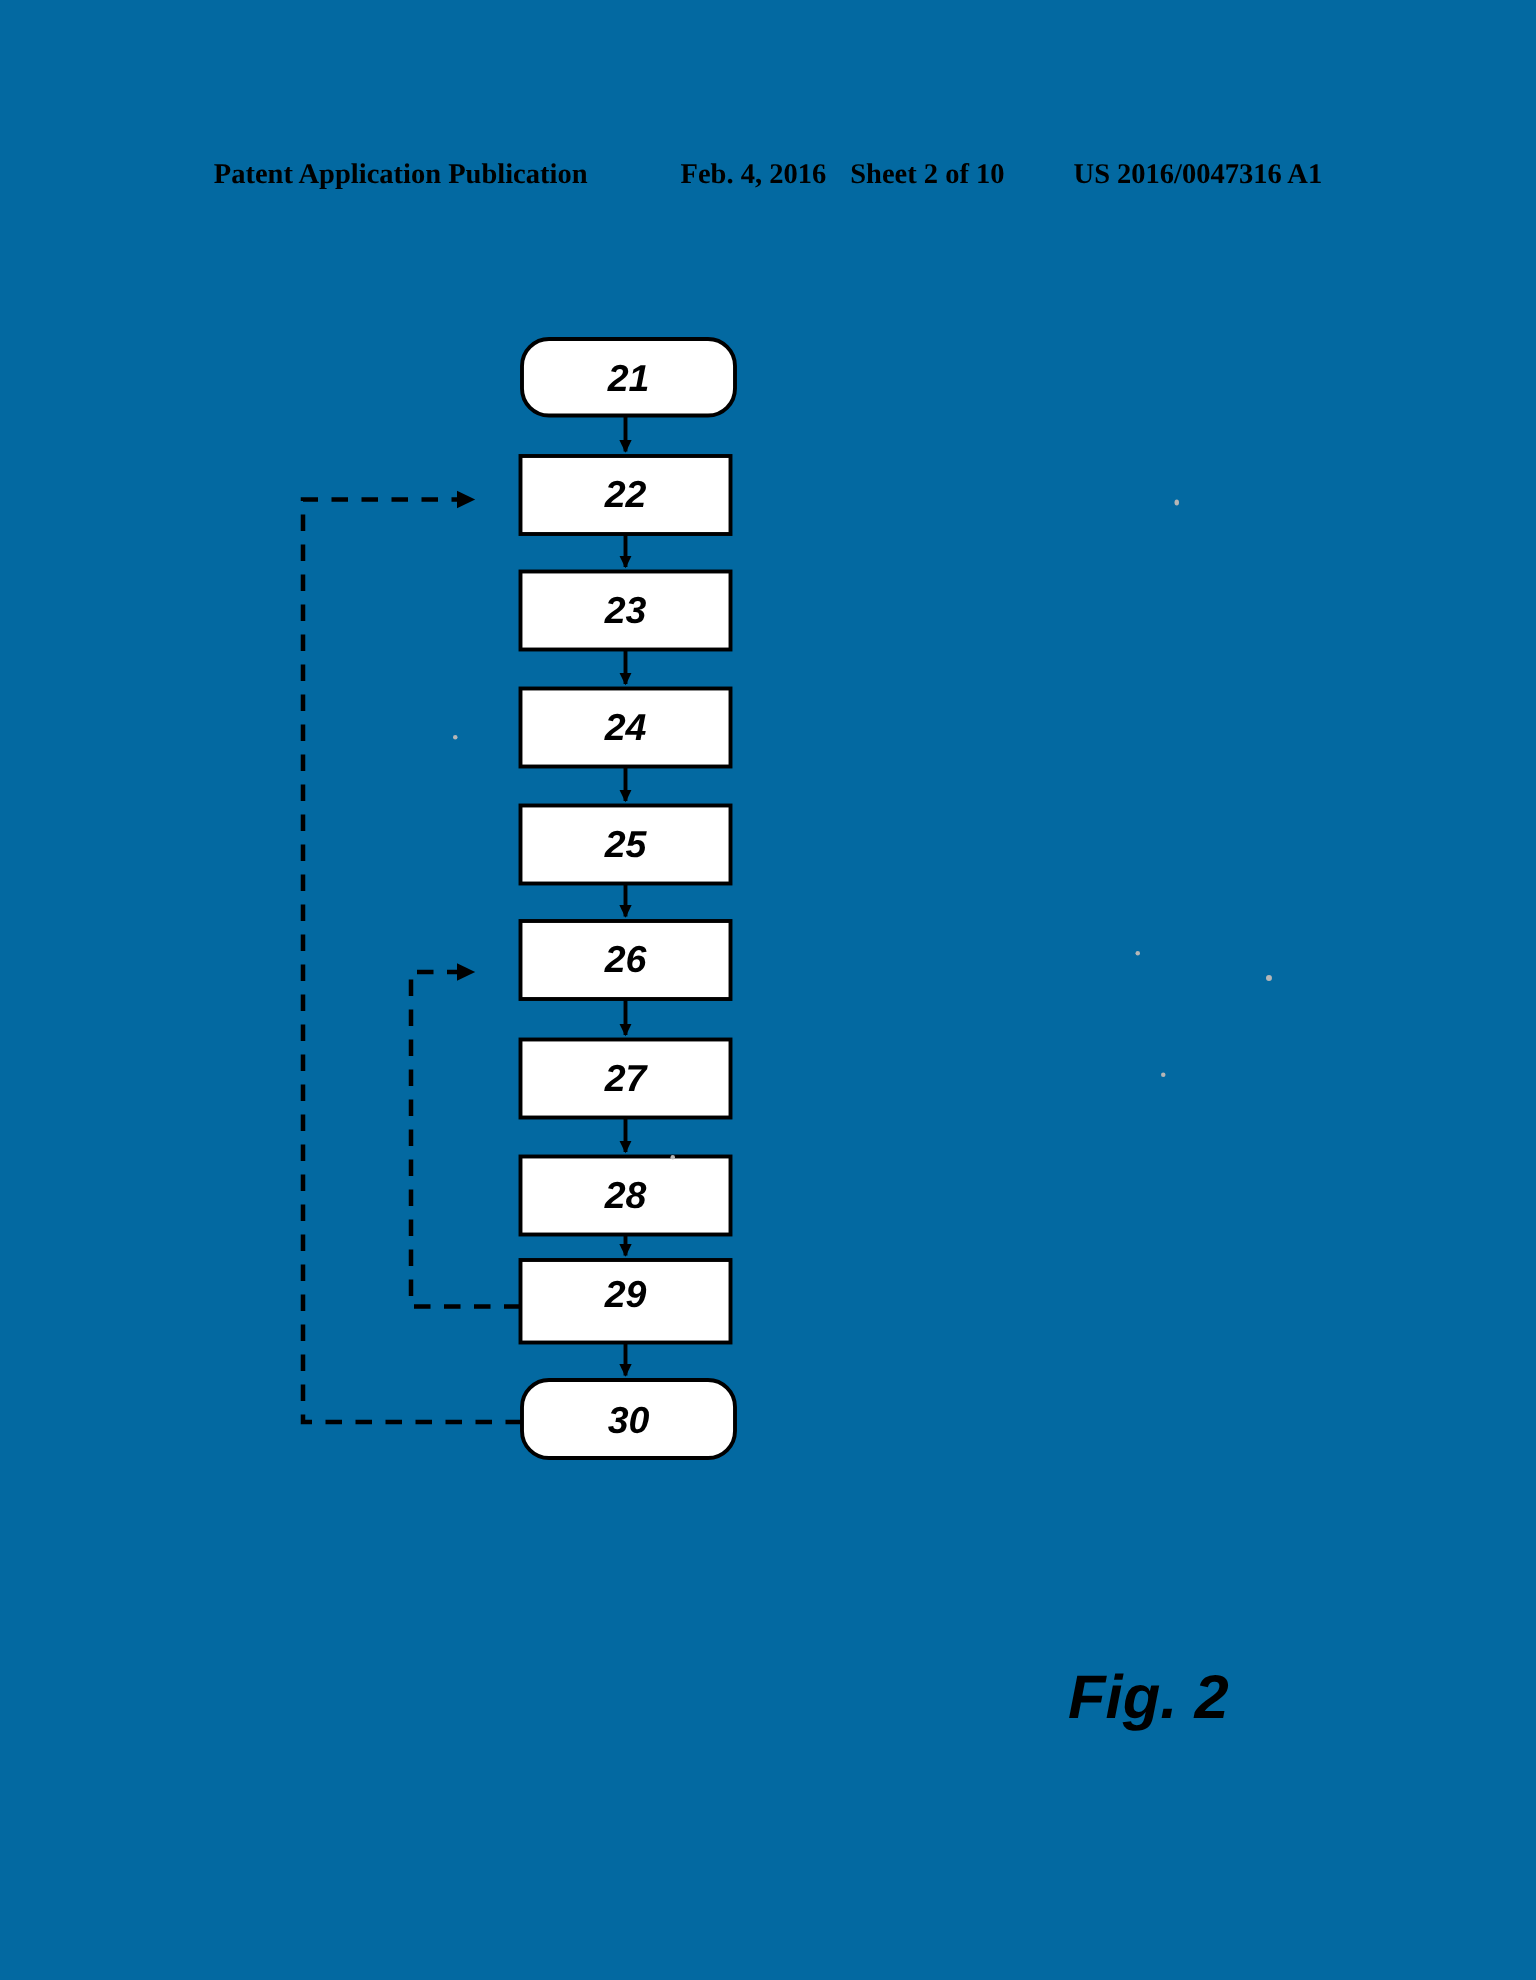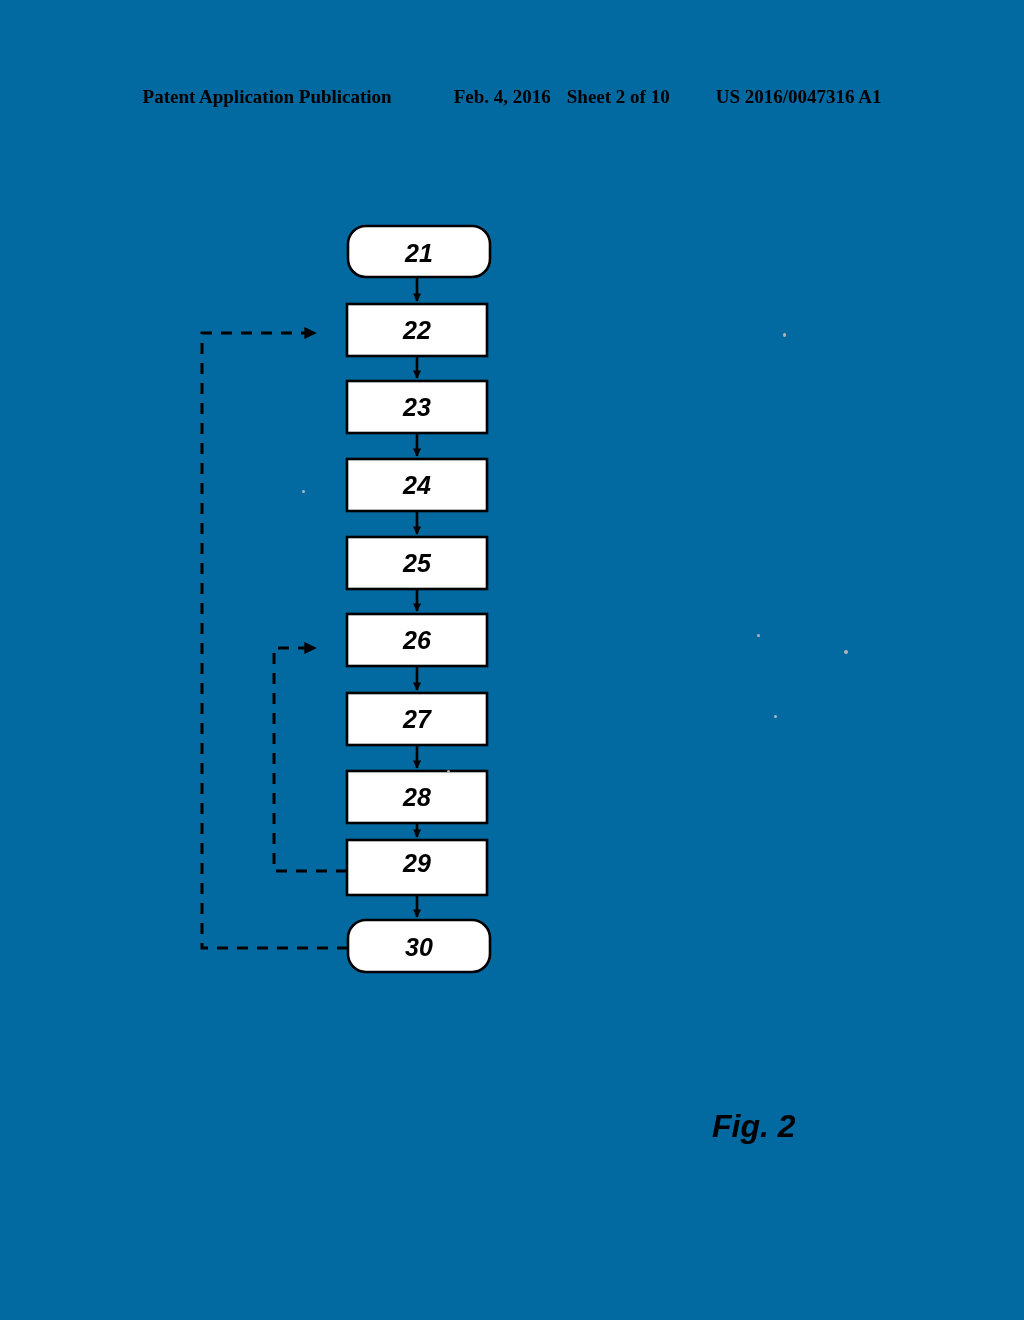--- a/index.html
+++ b/index.html
@@ -29,21 +29,21 @@
     justify-content: center;
     font-family: "Liberation Serif", serif;
     font-weight: bold;
     font-size: 19px;
     color: #000000;
     white-space: nowrap;
     letter-spacing: 0px;
   }
   #header .h-pub   { margin-right: 44px; }
   #header .h-date  { margin-right: 16px; margin-left: 18px; }
-  #header .h-sheet { margin-right: 46px; }
+  #header .h-sheet { margin-right: 46px; margin-top: 20px; }
   #header .h-num   { }
 
   
   #figure-svg {
     position: absolute;
     top: 0;
     left: 0;
     width: 1024px;
     height: 1320px;
   }
@@ -60,21 +60,21 @@
   }
 
   
   #fig-caption {
     position: absolute;
     left: 712px;
     top: 1108px;
     font-family: "Liberation Sans", sans-serif;
     font-style: italic;
     font-weight: bold;
-    font-size: 32px;
+    font-size: 41px;
     color: #000000;
     white-space: nowrap;
   }
 
   
   .speck {
     position: absolute;
     background: #b6b6b6;
     border-radius: 50%;
   }

